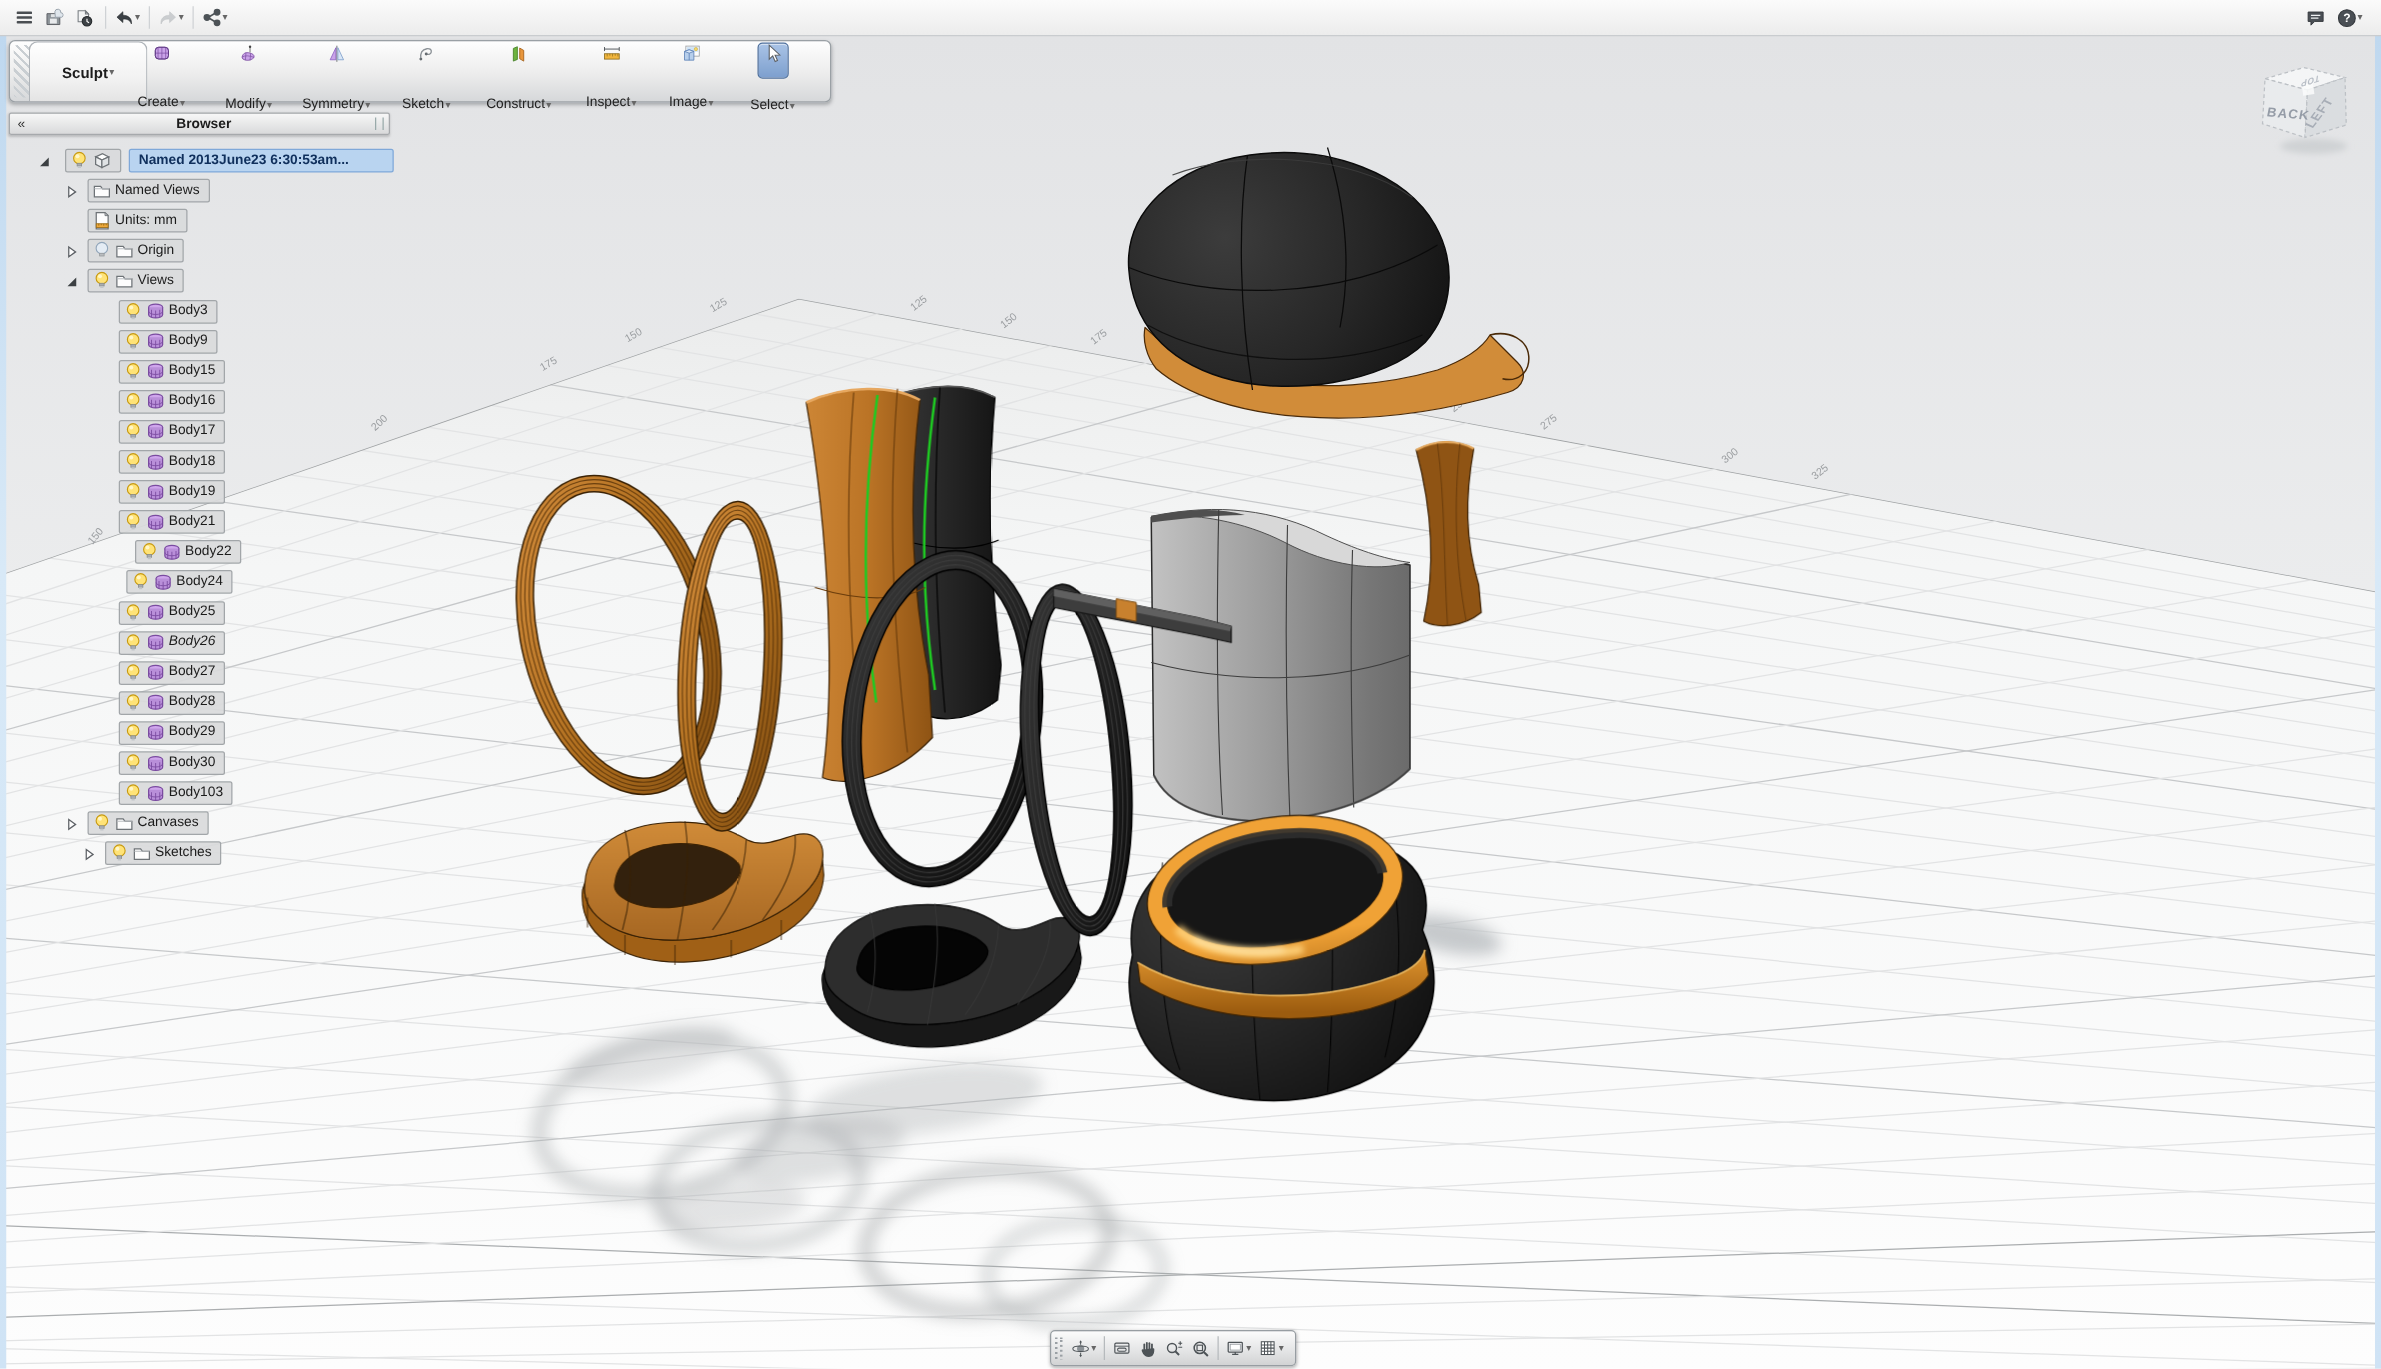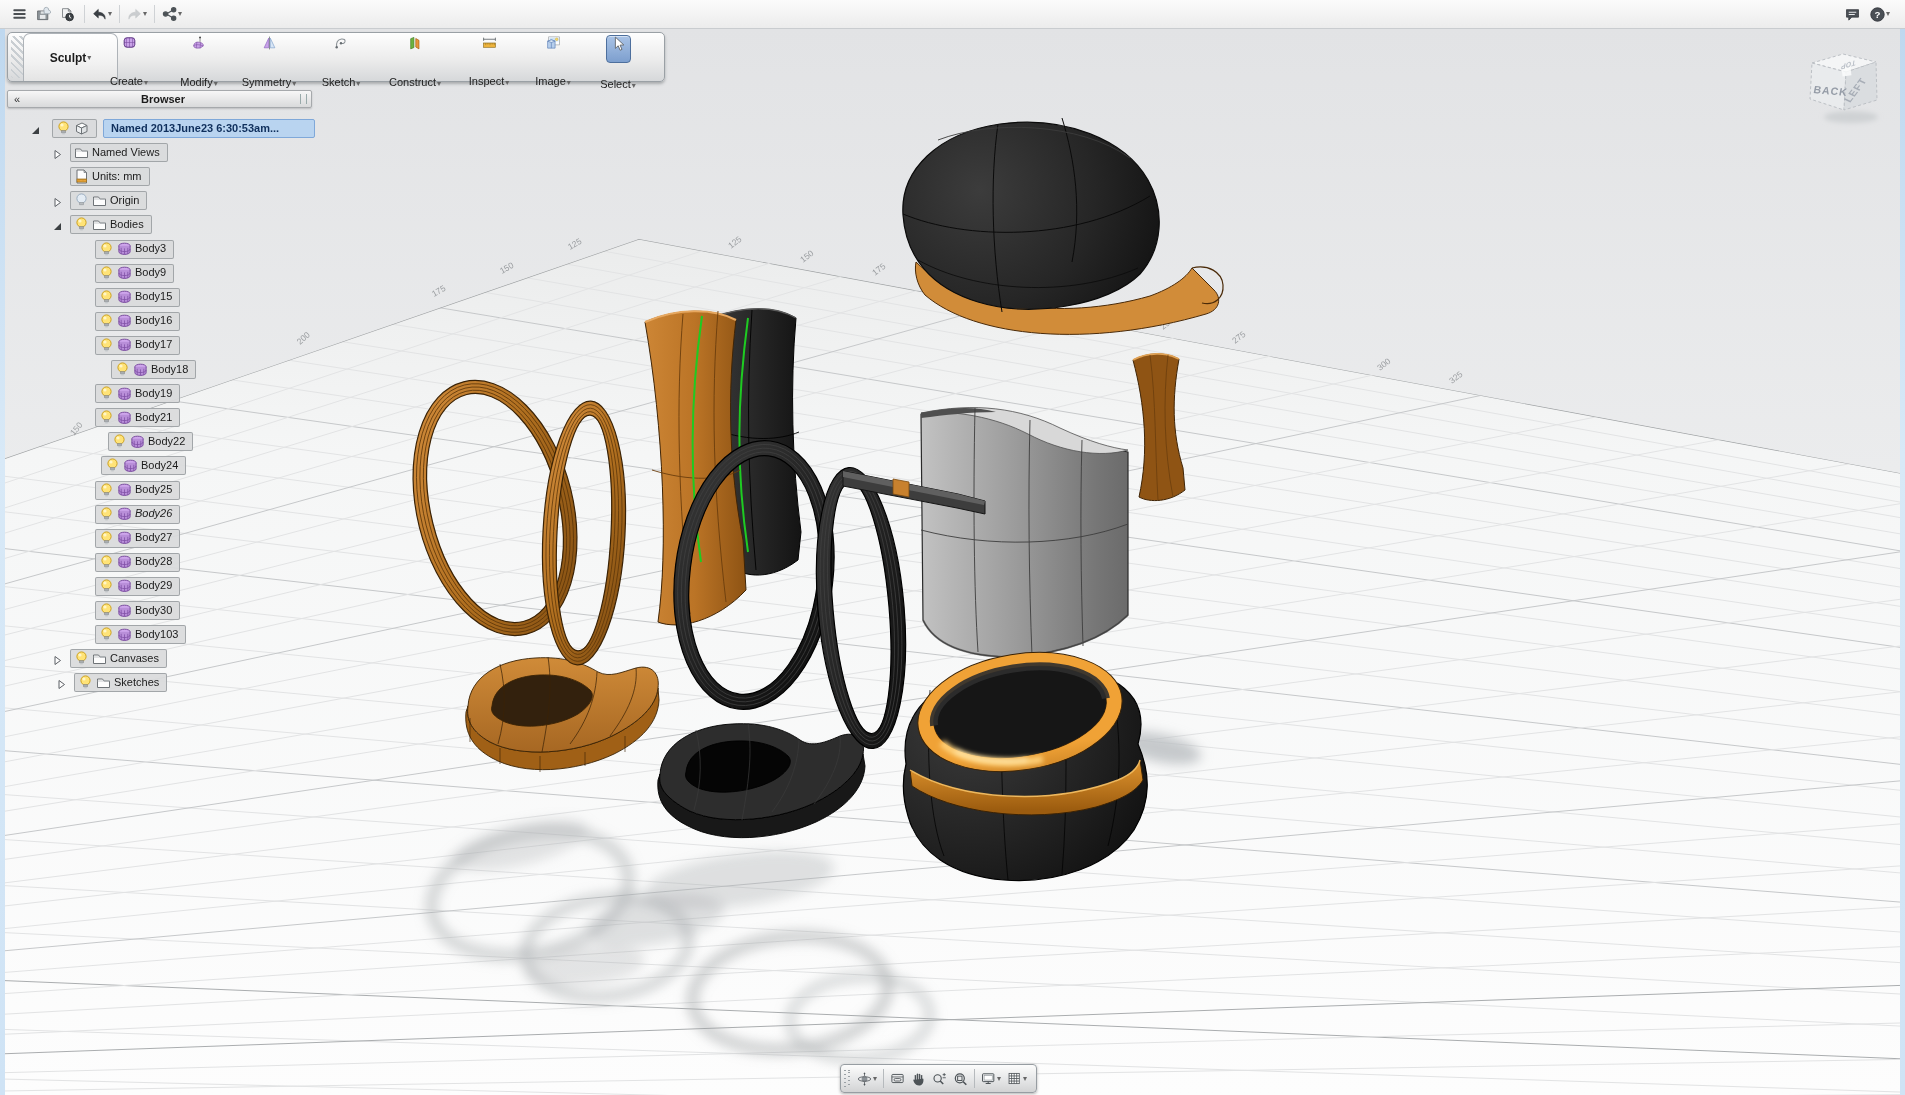--- a/index.html
+++ b/index.html
@@ -695,21 +695,21 @@
               <rect x="4.7" y="9.6" width="3.6" height="2.2" fill="#a9adb0" stroke="#85898c" stroke-width=".6"></rect>
               <rect x="5.2" y="11.8" width="2.6" height="1.6" fill="#c2c6c9"></rect>
             </svg>
           </span>
           <span class="ticon">
             <svg width="15" height="13" viewBox="0 0 15 13">
               <path d="M1.5,3 h5 l1.5,2 h5.5 v6.5 h-12 z" fill="#fdfdfd" stroke="#6e7377" stroke-width="1"></path>
               <path d="M1.5,5 h12" stroke="#b9bdc0" stroke-width=".8"></path>
             </svg>
           </span>
-          <span class="tlabel">Bodies</span>
+          <span class="tlabel">Views</span>
         </span>
       </div>
       <div class="trow" style="top: 239.5px; left: 0px; width: 330px;">
         <span class="chip" style="left: 95px;">
           <span class="ticon">
             <svg width="13" height="15" viewBox="0 0 13 15">
               <circle cx="6.5" cy="5.5" r="4.6" fill="#ffe377" stroke="#c89a10" stroke-width=".9"></circle>
               <circle cx="5" cy="4" r="1.6" fill="#fff6c8"></circle>
               <rect x="4.7" y="9.6" width="3.6" height="2.2" fill="#a9adb0" stroke="#85898c" stroke-width=".6"></rect>
               <rect x="5.2" y="11.8" width="2.6" height="1.6" fill="#c2c6c9"></rect>
@@ -798,21 +798,21 @@
           <span class="ticon">
             <svg width="15" height="14" viewBox="0 0 15 14">
               <ellipse cx="7.5" cy="3.8" rx="5.6" ry="2.6" fill="#cfa6ec" stroke="#7a4ba0"></ellipse>
               <path d="M1.9,3.8 v6 a5.6,2.6 0 0 0 11.2,0 v-6" fill="#b98fd9" stroke="#7a4ba0"></path>
               <path d="M4.2,5.8 v6 M7.5,6.4 v6 M10.8,5.8 v6 M1.9,7 a5.6,2.6 0 0 0 11.2,0" fill="none" stroke="#7a4ba0" stroke-width=".7"></path>
             </svg>
           </span>
           <span class="tlabel">Body17</span>
         </span>
       </div>
-      <div class="trow" style="top: 360px; left: 16px; width: 330px;">
+      <div class="trow" style="top: 360px; left: 0px; width: 330px;">
         <span class="chip" style="left: 95px;">
           <span class="ticon">
             <svg width="13" height="15" viewBox="0 0 13 15">
               <circle cx="6.5" cy="5.5" r="4.6" fill="#ffe377" stroke="#c89a10" stroke-width=".9"></circle>
               <circle cx="5" cy="4" r="1.6" fill="#fff6c8"></circle>
               <rect x="4.7" y="9.6" width="3.6" height="2.2" fill="#a9adb0" stroke="#85898c" stroke-width=".6"></rect>
               <rect x="5.2" y="11.8" width="2.6" height="1.6" fill="#c2c6c9"></rect>
             </svg>
           </span>
           <span class="ticon">
@@ -1060,21 +1060,21 @@
           </span>
           <span class="ticon">
             <svg width="15" height="13" viewBox="0 0 15 13">
               <path d="M1.5,3 h5 l1.5,2 h5.5 v6.5 h-12 z" fill="#fdfdfd" stroke="#6e7377" stroke-width="1"></path>
               <path d="M1.5,5 h12" stroke="#b9bdc0" stroke-width=".8"></path>
             </svg>
           </span>
           <span class="tlabel">Canvases</span>
         </span>
       </div>
-      <div class="trow" style="top: 673.3px; left: 4px; width: 330px;">
+      <div class="trow" style="top: 673.3px; left: 14px; width: 330px;">
         <span class="expander" style="left: 52px;"><svg width="11" height="11" viewBox="0 0 11 11">
             <polygon points="3,1.5 3,9.5 8.5,5.5" fill="#fdfdfd" stroke="#5d6166" stroke-width="1"></polygon>
           </svg></span>
         <span class="chip" style="left: 70px;">
           <span class="ticon">
             <svg width="13" height="15" viewBox="0 0 13 15">
               <circle cx="6.5" cy="5.5" r="4.6" fill="#ffe377" stroke="#c89a10" stroke-width=".9"></circle>
               <circle cx="5" cy="4" r="1.6" fill="#fff6c8"></circle>
               <rect x="4.7" y="9.6" width="3.6" height="2.2" fill="#a9adb0" stroke="#85898c" stroke-width=".6"></rect>
               <rect x="5.2" y="11.8" width="2.6" height="1.6" fill="#c2c6c9"></rect>

